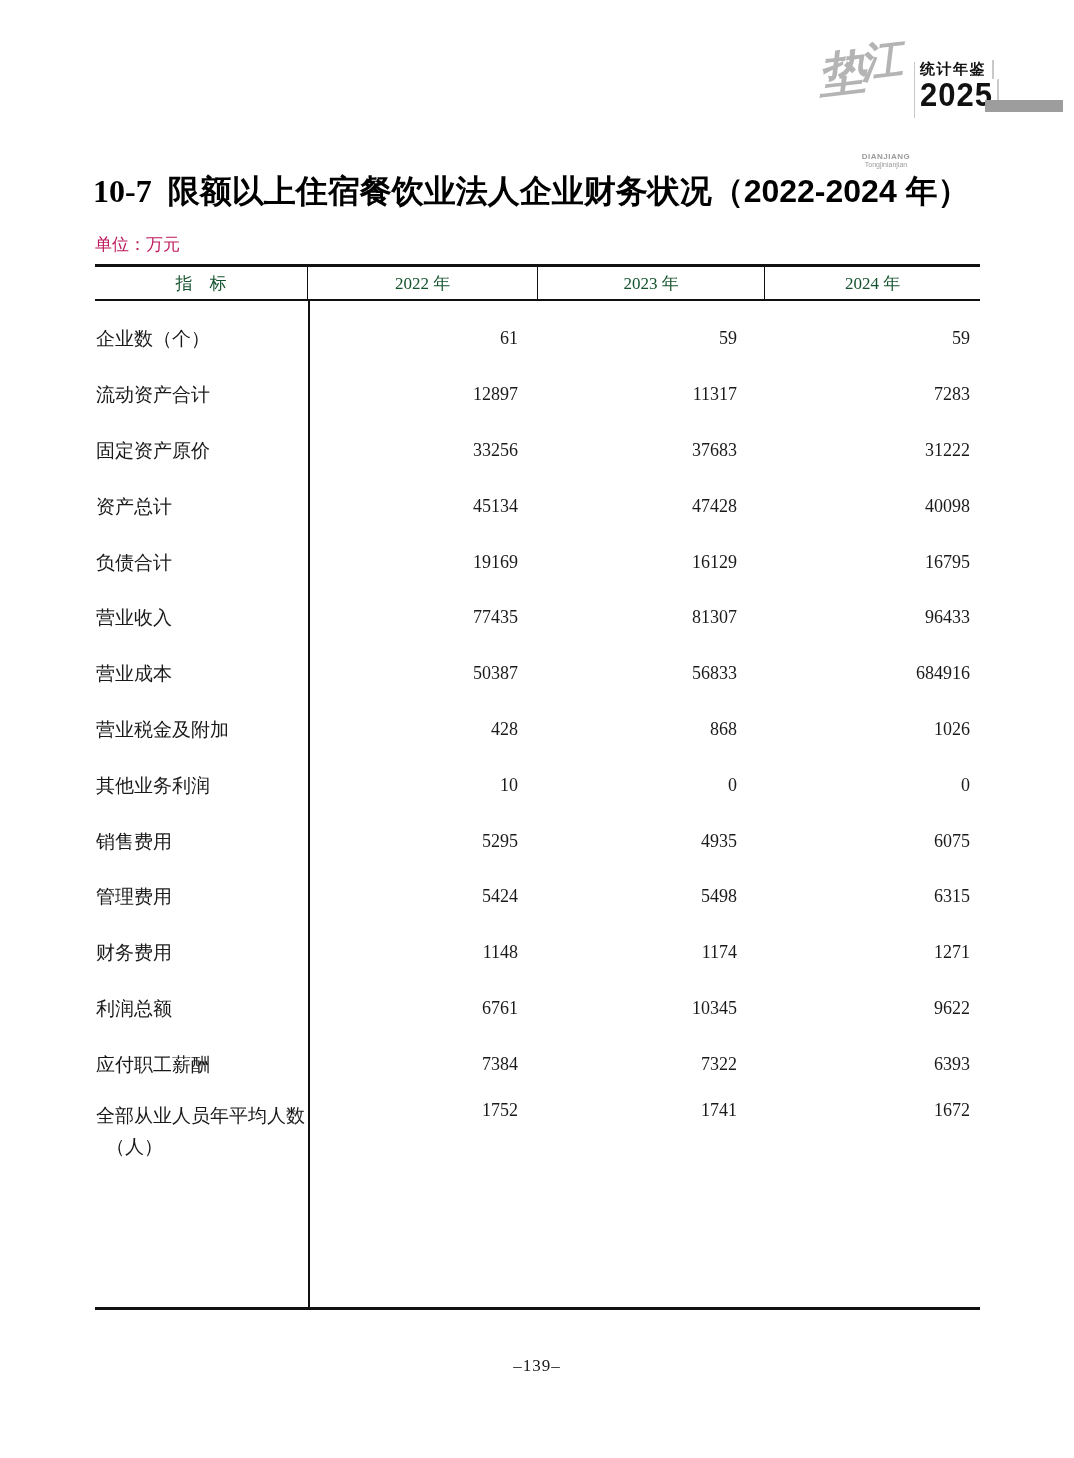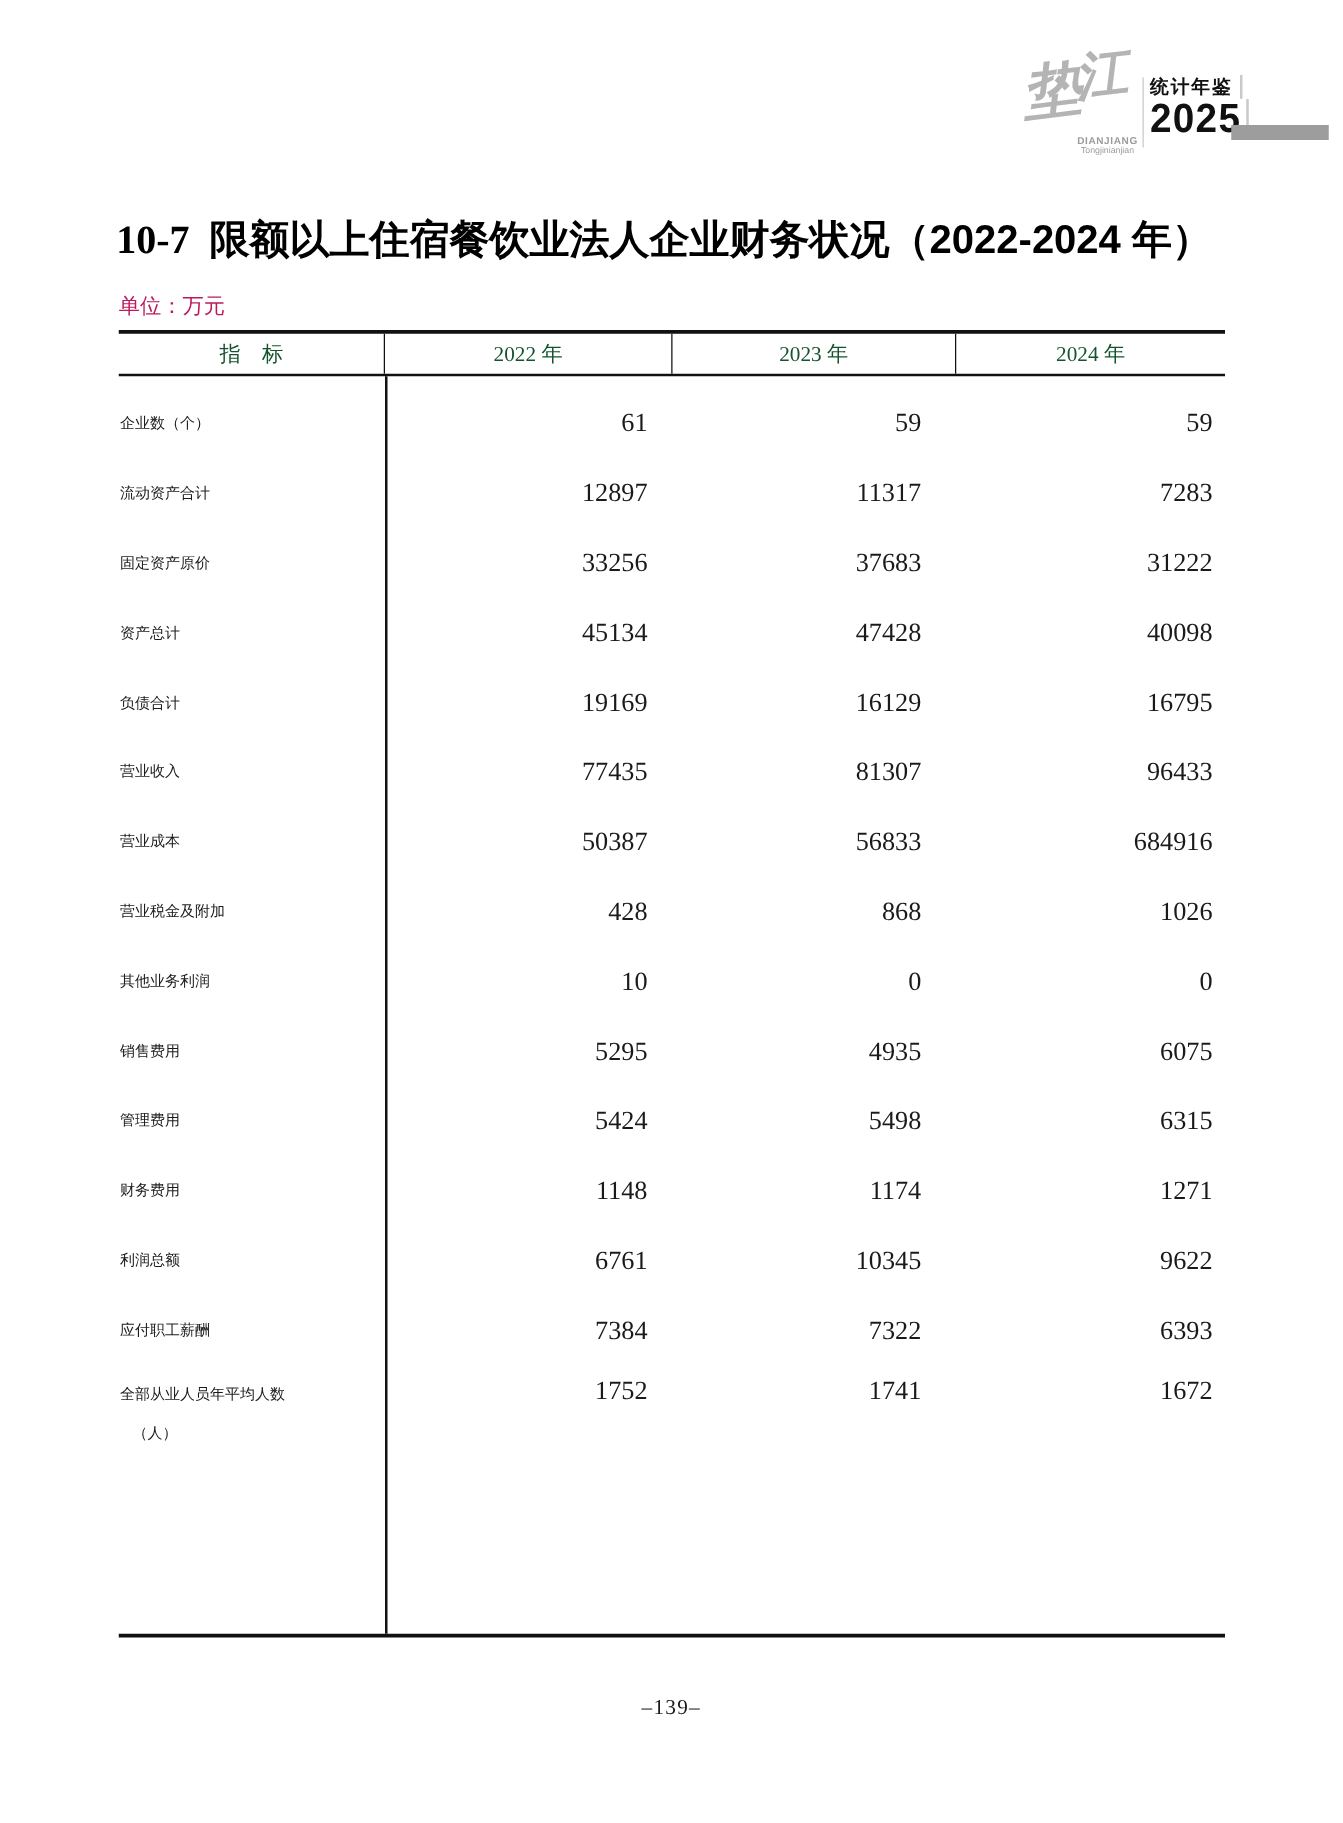--- a/index.html
+++ b/index.html
@@ -15,21 +15,21 @@
     position:absolute; left:0; top:-2px; font-size:47px; line-height:1;
     color:#b4b4b4; font-weight:700; font-style:italic;
     transform:rotate(-7deg); letter-spacing:-4px;
     font-family:"Liberation Serif",serif;
   }
   .brand-cn .c2 { position:relative; top:-9px; font-size:42px; }
   .brand-en {
     position:absolute; left:38px; top:58px; width:60px; text-align:center;
     color:#9b9b9b; font-family:"Liberation Sans",sans-serif;
   }
-  .brand-en .en1 { display:block; font-size:8px; font-weight:bold; letter-spacing:0.5px; }
+  .brand-en .en1 { display:block; font-size:8px; font-weight:bold; letter-spacing:0.5px;margin-top:44px; }
   .brand-en .en2 { display:block; font-size:7px; }
   .brand-sep { position:absolute; left:96px; top:12px; width:1px; height:56px; background:#c9c9c9; }
   .brand-right { position:absolute; left:102px; top:10px; font-family:"Liberation Sans",sans-serif; }
   .brand-yearbook {
     font-size:15px; font-weight:900; color:#111; letter-spacing:1.5px;
     border-right:2px solid #c9c9c9; padding-right:6px; display:inline-block;
   }
   .brand-year {
     font-size:31px; font-weight:900; color:#111; letter-spacing:1px; line-height:0.95;
     border-right:2px solid #c9c9c9; padding-right:4px; display:inline-block;
@@ -65,23 +65,23 @@
   .th-3 { width:215px; }
 
   .tbody {
     position:relative; height:1009px; box-sizing:border-box; padding-top:10px;
     border-bottom:3px solid #111;
   }
   .vline { position:absolute; left:213px; top:0; bottom:0; width:1.5px; background:#111; }
   .tr { display:flex; height:55.8px; align-items:center; }
   .tr-last { height:100px; align-items:flex-start; padding-top:8px; }
   .td { box-sizing:border-box; }
-  .td-label { width:213px; padding-left:1px; font-size:12px; line-height:31px; }
+  .td-label { width:213px; padding-left:1px; font-size:19px; line-height:31px; }
   .lbl2 { display:block; padding-left:10px; }
-  .td-num { text-align:right; font-size:21px; }
+  .td-num { text-align:right; font-size:18px; }
   .col-1 { width:230px; padding-right:20px; }
   .col-2 { width:227px; padding-right:28px; }
   .col-3 { width:215px; padding-right:10px; }
 
   .page-number {
     position:absolute; top:1356px; left:0; width:1074px; text-align:center;
     font-size:17px; letter-spacing:1px; color:#1a1a1a;
   }
 </style>
 </head>

